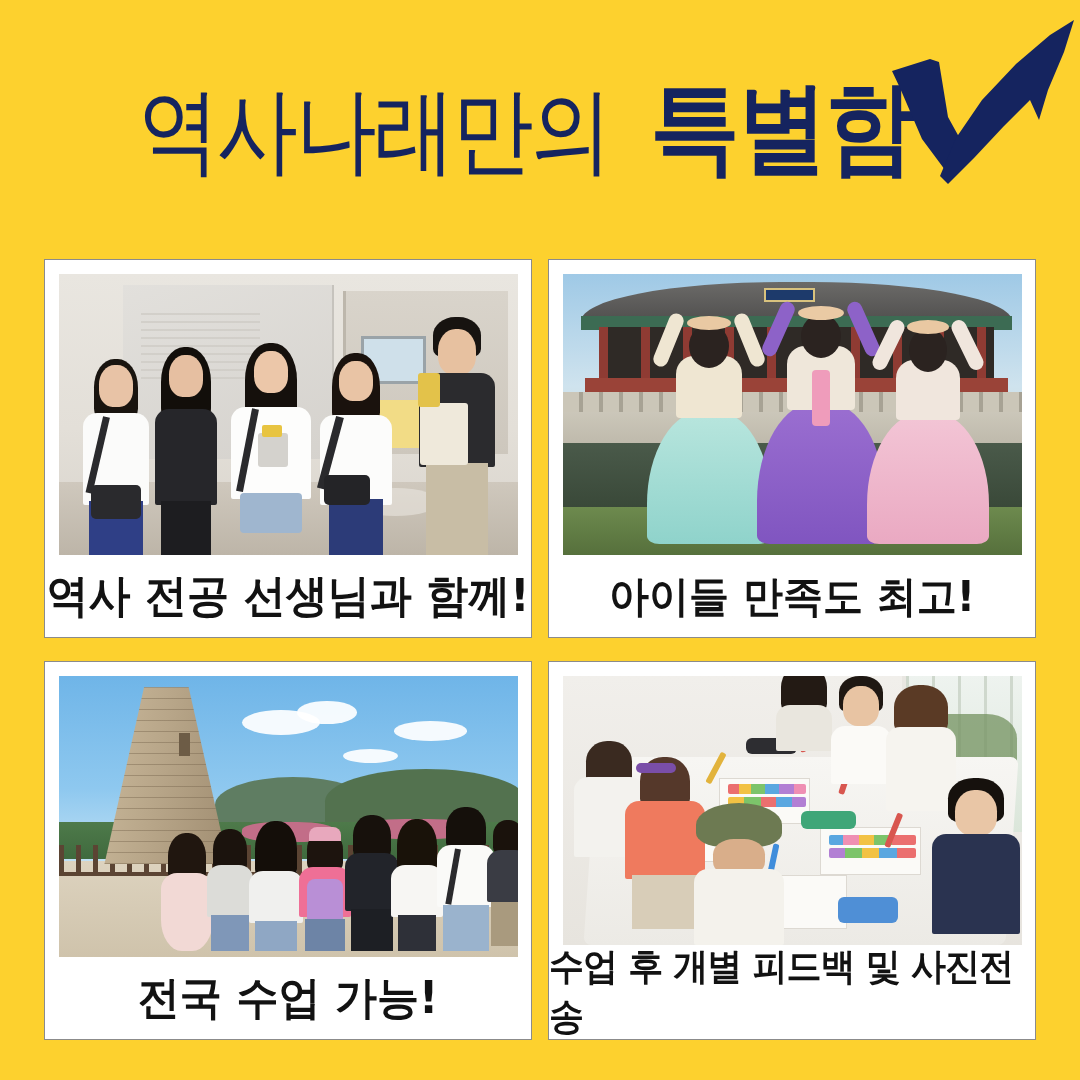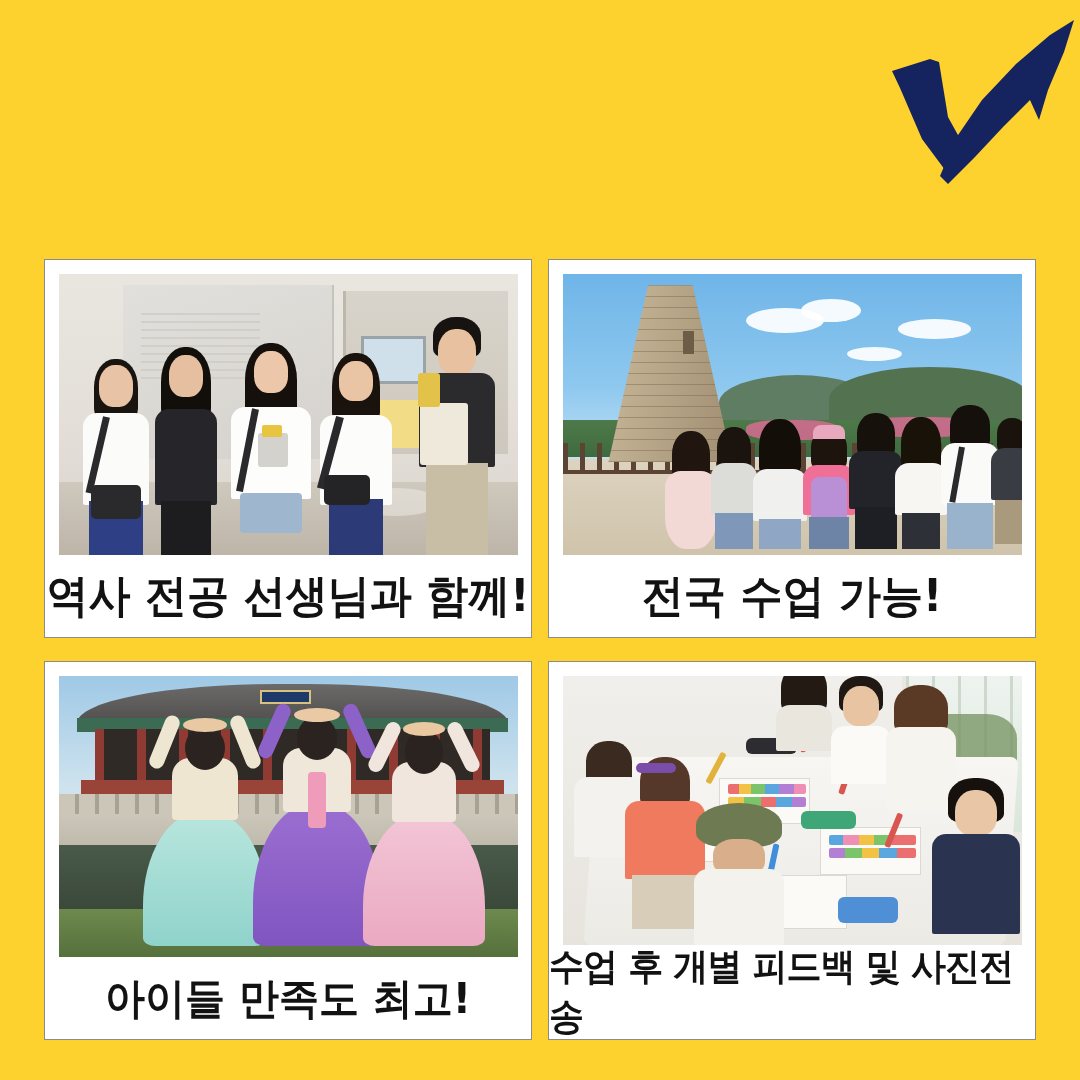--- a/index.html
+++ b/index.html
@@ -162,20 +162,24 @@
   .p4-paper { position:absolute; background:#fbfaf7; border:1px solid #ddd9d2; }
   .p4-strip { position:absolute; height:10px; border-radius:2px; }
   .p4-case { position:absolute; background:#3fa678; border-radius:6px; }
   .p4-pencil { position:absolute; width:6px; border-radius:2px; transform-origin:bottom center; }
 </style>
 </head>
 <body>
 
 <div class="header">
 
+  <div class="title-row">
+    <span class="title-light">역사나래만의</span>
+    <span class="title-bold">특별함</span>
+  </div>
 
   <svg class="swoosh" viewBox="0 0 200 185">
     <path d="M14 59 L52 47 L61 50 L70 105 L86 134 L70 162 L44 127 L22 76 Z" fill="#15245f"></path>
     <path d="M62 164 L78 126 L104 88 L138 52 L172 23 L196 8 L186 40 L170 78 L161 108 L152 88 L126 114 L96 146 L70 172 Z" fill="#15245f"></path>
   </svg>
 </div>
 
 <div class="grid">
 
   <div class="card">
@@ -227,20 +231,64 @@
       <div class="kid" style="left:77%;width:90px;height:238px;">
         <div class="hair" style="top:0px;width:48px;height:40px;background:#171310;"></div>
         <div class="head" style="top:12px;width:38px;height:46px;background:#e7c1a0;"></div>
         <div class="body" style="top:56px;width:76px;height:94px;background:#2b2b2e;"></div>
         <div class="legs" style="top:146px;width:62px;height:92px;background:#c8bda5;"></div>
         <div style="position:absolute;left:8px;top:86px;width:48px;height:62px;background:#efe9db;border-radius:3px;"></div>
         <div style="position:absolute;left:6px;top:56px;width:22px;height:34px;background:#e3c24a;border-radius:3px;"></div>
       </div>
     </div>
     <div class="caption sz-lg">역사 전공 선생님과 함께!</div>
+  </div>
+
+  <div class="card">
+    <div class="photo">
+      <div class="p3-sky"></div>
+      <div class="p3-roof"></div>
+      <div class="p3-eaves"></div>
+      <div class="p3-pillars"></div>
+      <div class="p3-rail"></div>
+      <div class="p3-stone"></div>
+      <div class="p3-stonefence"></div>
+      <div class="p3-water"></div>
+      <div class="p3-grass"></div>
+      <div style="position:absolute;left:44%;top:5%;width:11%;height:5%;background:#1d3a6b;border:2px solid #d8c27e;"></div>
+
+      <div class="hanbok" style="left:18%;width:128px;height:216px;">
+        <div class="skirt" style="width:124px;height:134px;background:linear-gradient(180deg,#b9e6de,#8fd3cb);"></div>
+        <div class="top" style="bottom:126px;width:66px;height:62px;background:#efe6d2;"></div>
+        <div class="hhead" style="bottom:176px;width:40px;height:44px;"></div>
+        <div class="arm" style="left:16px;bottom:176px;height:56px;background:#efe6d2;transform:rotate(22deg);"></div>
+        <div class="arm" style="right:16px;bottom:176px;height:56px;background:#efe6d2;transform:rotate(-22deg);"></div>
+        <div style="position:absolute;left:50%;transform:translateX(-50%);bottom:214px;width:44px;height:14px;background:#e9c9a3;border-radius:50%;"></div>
+      </div>
+
+      <div class="hanbok" style="left:42%;width:132px;height:226px;">
+        <div class="skirt" style="width:128px;height:142px;background:linear-gradient(180deg,#9b6fd1,#8055c0);"></div>
+        <div class="top" style="bottom:134px;width:68px;height:64px;background:#efe7da;"></div>
+        <div style="position:absolute;left:50%;transform:translateX(-50%);bottom:118px;width:18px;height:56px;background:#ef9cbb;border-radius:4px;"></div>
+        <div class="hhead" style="bottom:186px;width:40px;height:44px;"></div>
+        <div class="arm" style="left:16px;bottom:186px;height:58px;background:#8d62c8;transform:rotate(24deg);"></div>
+        <div class="arm" style="right:16px;bottom:186px;height:58px;background:#8d62c8;transform:rotate(-24deg);"></div>
+        <div style="position:absolute;left:50%;transform:translateX(-50%);bottom:224px;width:46px;height:14px;background:#eaca a4;border-radius:50%;background:#eacaa4;"></div>
+      </div>
+
+      <div class="hanbok" style="left:66%;width:126px;height:212px;">
+        <div class="skirt" style="width:122px;height:132px;background:linear-gradient(180deg,#f3c6d6,#eaa9c2);"></div>
+        <div class="top" style="bottom:124px;width:64px;height:60px;background:#f0e6dd;"></div>
+        <div class="hhead" style="bottom:172px;width:38px;height:44px;"></div>
+        <div class="arm" style="left:16px;bottom:172px;height:54px;background:#f0e6dd;transform:rotate(26deg);"></div>
+        <div class="arm" style="right:16px;bottom:172px;height:54px;background:#f0e6dd;transform:rotate(-26deg);"></div>
+        <div style="position:absolute;left:50%;transform:translateX(-50%);bottom:210px;width:42px;height:14px;background:#e9c8a2;border-radius:50%;"></div>
+      </div>
+    </div>
+    <div class="caption sz-md">아이들 만족도 최고!</div>
   </div>
 
   <div class="card">
     <div class="photo">
       <div class="p2-sky"></div>
       <div class="p2-cloud" style="left:40%;top:12%;width:17%;height:9%;"></div>
       <div class="p2-cloud" style="left:52%;top:9%;width:13%;height:8%;"></div>
       <div class="p2-cloud" style="left:73%;top:16%;width:16%;height:7%;"></div>
       <div class="p2-cloud" style="left:62%;top:26%;width:12%;height:5%;"></div>
       <div class="p2-hill" style="left:34%;top:36%;width:34%;height:20%;"></div>
@@ -296,64 +344,20 @@
         <div class="hair" style="top:0;width:30px;height:34px;background:#1a120c;"></div>
         <div class="body" style="top:30px;width:42px;height:52px;background:#3a3c44;"></div>
         <div class="legs" style="top:82px;width:34px;height:44px;background:#a99a7e;"></div>
       </div>
     </div>
     <div class="caption sz-lg">전국 수업 가능!</div>
   </div>
 
   <div class="card">
     <div class="photo">
-      <div class="p3-sky"></div>
-      <div class="p3-roof"></div>
-      <div class="p3-eaves"></div>
-      <div class="p3-pillars"></div>
-      <div class="p3-rail"></div>
-      <div class="p3-stone"></div>
-      <div class="p3-stonefence"></div>
-      <div class="p3-water"></div>
-      <div class="p3-grass"></div>
-      <div style="position:absolute;left:44%;top:5%;width:11%;height:5%;background:#1d3a6b;border:2px solid #d8c27e;"></div>
-
-      <div class="hanbok" style="left:18%;width:128px;height:216px;">
-        <div class="skirt" style="width:124px;height:134px;background:linear-gradient(180deg,#b9e6de,#8fd3cb);"></div>
-        <div class="top" style="bottom:126px;width:66px;height:62px;background:#efe6d2;"></div>
-        <div class="hhead" style="bottom:176px;width:40px;height:44px;"></div>
-        <div class="arm" style="left:16px;bottom:176px;height:56px;background:#efe6d2;transform:rotate(22deg);"></div>
-        <div class="arm" style="right:16px;bottom:176px;height:56px;background:#efe6d2;transform:rotate(-22deg);"></div>
-        <div style="position:absolute;left:50%;transform:translateX(-50%);bottom:214px;width:44px;height:14px;background:#e9c9a3;border-radius:50%;"></div>
-      </div>
-
-      <div class="hanbok" style="left:42%;width:132px;height:226px;">
-        <div class="skirt" style="width:128px;height:142px;background:linear-gradient(180deg,#9b6fd1,#8055c0);"></div>
-        <div class="top" style="bottom:134px;width:68px;height:64px;background:#efe7da;"></div>
-        <div style="position:absolute;left:50%;transform:translateX(-50%);bottom:118px;width:18px;height:56px;background:#ef9cbb;border-radius:4px;"></div>
-        <div class="hhead" style="bottom:186px;width:40px;height:44px;"></div>
-        <div class="arm" style="left:16px;bottom:186px;height:58px;background:#8d62c8;transform:rotate(24deg);"></div>
-        <div class="arm" style="right:16px;bottom:186px;height:58px;background:#8d62c8;transform:rotate(-24deg);"></div>
-        <div style="position:absolute;left:50%;transform:translateX(-50%);bottom:224px;width:46px;height:14px;background:#eaca a4;border-radius:50%;background:#eacaa4;"></div>
-      </div>
-
-      <div class="hanbok" style="left:66%;width:126px;height:212px;">
-        <div class="skirt" style="width:122px;height:132px;background:linear-gradient(180deg,#f3c6d6,#eaa9c2);"></div>
-        <div class="top" style="bottom:124px;width:64px;height:60px;background:#f0e6dd;"></div>
-        <div class="hhead" style="bottom:172px;width:38px;height:44px;"></div>
-        <div class="arm" style="left:16px;bottom:172px;height:54px;background:#f0e6dd;transform:rotate(26deg);"></div>
-        <div class="arm" style="right:16px;bottom:172px;height:54px;background:#f0e6dd;transform:rotate(-26deg);"></div>
-        <div style="position:absolute;left:50%;transform:translateX(-50%);bottom:210px;width:42px;height:14px;background:#e9c8a2;border-radius:50%;"></div>
-      </div>
-    </div>
-    <div class="caption sz-md">아이들 만족도 최고!</div>
-  </div>
-
-  <div class="card">
-    <div class="photo">
       <div class="p4-bg"></div>
       <div class="p4-window">
           <div class="p4-windowbars"></div>
         </div>
       <div class="p4-greenery"></div>
       <div class="p4-table"></div>
 
       <div class="p4-paper" style="left:34%;top:38%;width:20%;height:17%;"></div>
       <div class="p4-paper" style="left:56%;top:56%;width:22%;height:18%;"></div>
       <div class="p4-paper" style="left:40%;top:74%;width:22%;height:20%;"></div>

